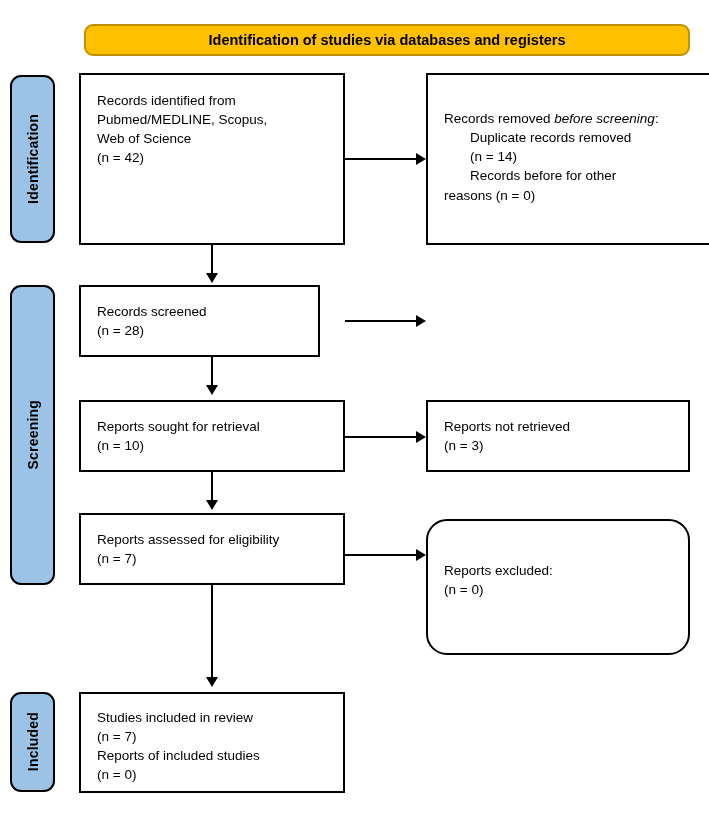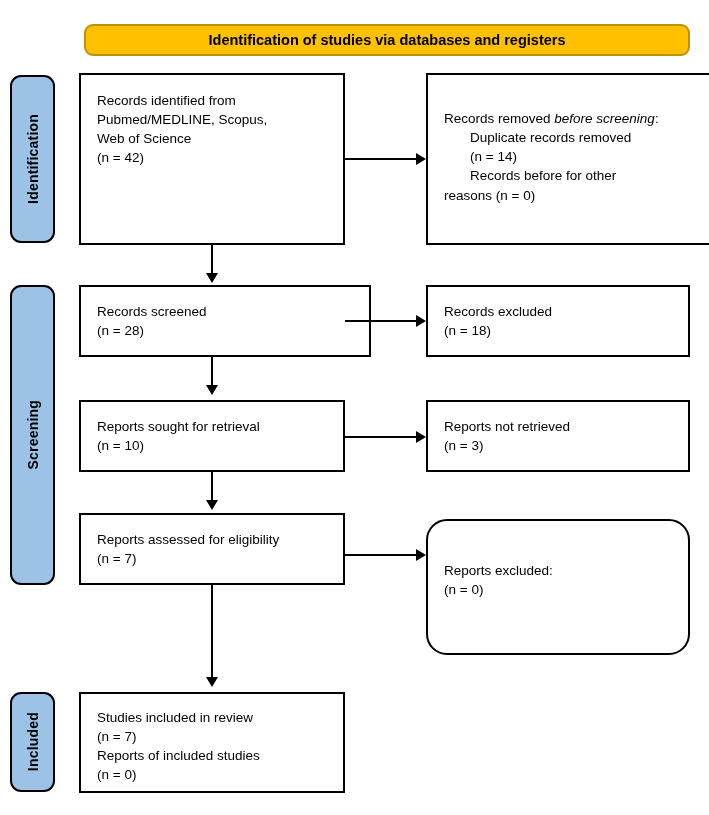--- a/index.html
+++ b/index.html
@@ -141,29 +141,25 @@
     <div class="flow-box-text at-offset"><span>Records removed </span><span class="ital">before screening</span><span>:</span>
 <span class="indent">Duplicate records removed</span><span class="indent">(n = 14)</span><span style="display:block; padding-left:26px;">Records before for other</span><span style="display:block;">reasons (n = 0)</span></div>
   </div>
 
   <div class="conn conn-h" style="left:345px; top:158px; width:71px;"></div>
   <div class="arrow-right" style="left:416px; top:153px;"></div>
 
   <div class="conn conn-v" style="left:211px; top:245px; width:2px; height:29px;"></div>
   <div class="arrow-down" style="left:206px; top:273px;"></div>
 
-  <div class="flow-box" style="left:79px; top:285px; width:292px; height:72px;">
+  <div class="flow-box" style="left:79px; top:285px; width:241px; height:72px;">
     <div class="flow-box-text at-mid"><span>Records screened</span>
 <span>(n = 28)</span></div>
   </div>
 
-  <div class="flow-box" style="left:426px; top:285px; width:264px; height:72px;">
-    <div class="flow-box-text at-mid"><span>Records excluded</span>
-<span>(n = 18)</span></div>
-  </div>
 
   <div class="conn conn-h" style="left:345px; top:320px; width:71px;"></div>
   <div class="arrow-right" style="left:416px; top:315px;"></div>
 
   <div class="conn conn-v" style="left:211px; top:357px; width:2px; height:29px;"></div>
   <div class="arrow-down" style="left:206px; top:385px;"></div>
 
   <div class="flow-box" style="left:79px; top:400px; width:266px; height:72px;padding-left:48px;">
     <div class="flow-box-text at-mid"><span>Reports sought for retrieval</span>
 <span>(n = 10)</span></div>

